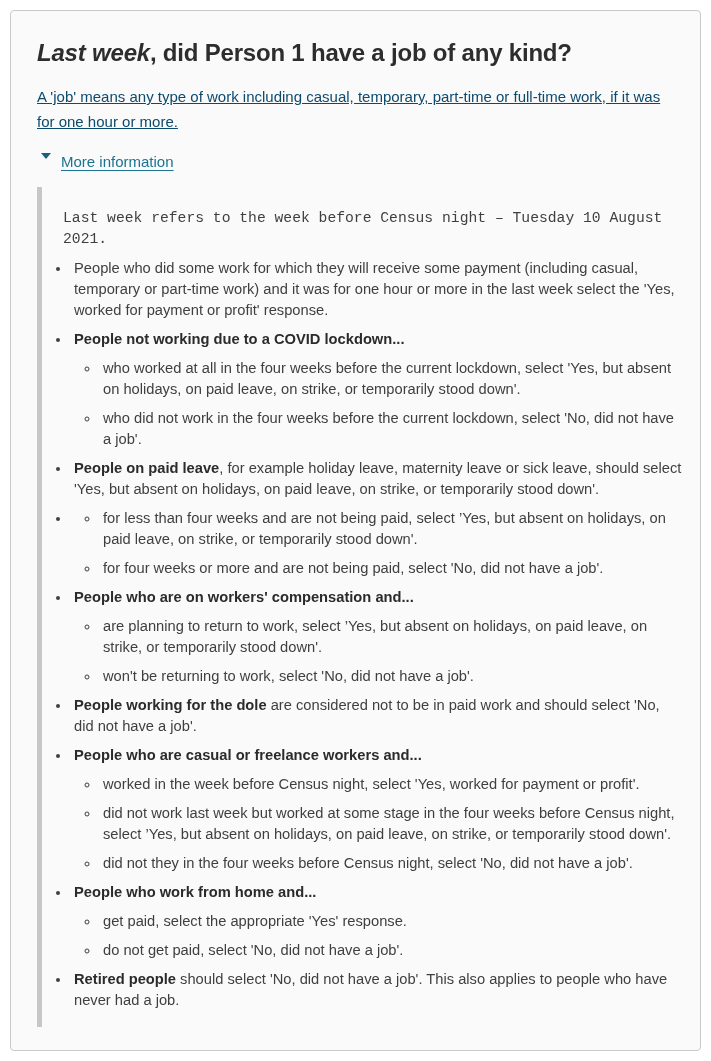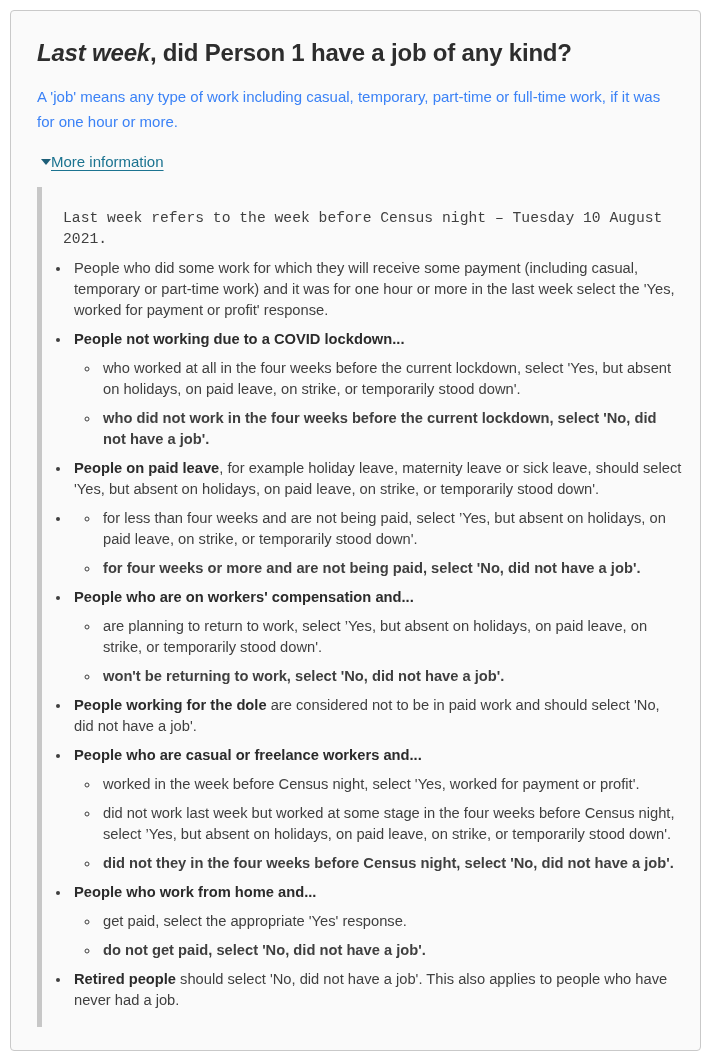--- a/index.html
+++ b/index.html
@@ -28,27 +28,27 @@
     line-height: 30px;
     font-weight: 700;
     color: #2d2d2d;
     letter-spacing: -0.2px;
   }
   h1.page-title .em { font-style: italic; }
   .subtitle {
     margin: 0;
     font-size: 15px;
     line-height: 25px;
-    color: #3b82f6;
+    color: #0c4a6e;
     max-width: 628px;
+    text-decoration: underline;
   }
   .more-info {
     display: flex;
-    align-items: center;
-    gap: 0;
+    gap: 10px;
     margin: 19px 0 0 4px;
     cursor: pointer;
   }
   .caret {
     width: 0; height: 0;
     border-left: 5px solid transparent;
     border-right: 5px solid transparent;
     border-top: 6px solid #1d5e78;
     flex: 0 0 auto;
   }
@@ -73,21 +73,21 @@
     list-style: disc outside;
   }
   ul.lvl1 > li { margin: 0 0 8px 0; padding-left: 3px; }
   ul.lvl1 > li:last-child { margin-bottom: 0; }
   ul.lvl2 {
     margin: 8px 0 0 0;
     padding: 0 0 0 26px;
     list-style: circle outside;
   }
   ul.lvl2 > li { margin: 0 0 8px 0; padding-left: 3px; }
-  ul.lvl2 > li:last-child { margin-bottom: 0; font-weight: bold; }
+  ul.lvl2 > li:last-child { margin-bottom: 0; }
   li::marker { color: #3f3f3f; }
   .b { font-weight: 700; color: #2b2b2b; }
 </style>
 </head>
 <body>
 
 <div class="card">
 
   <h1 class="page-title"><span class="em">Last week</span><span>, did Person 1 have a job of any kind?</span></h1>
 

